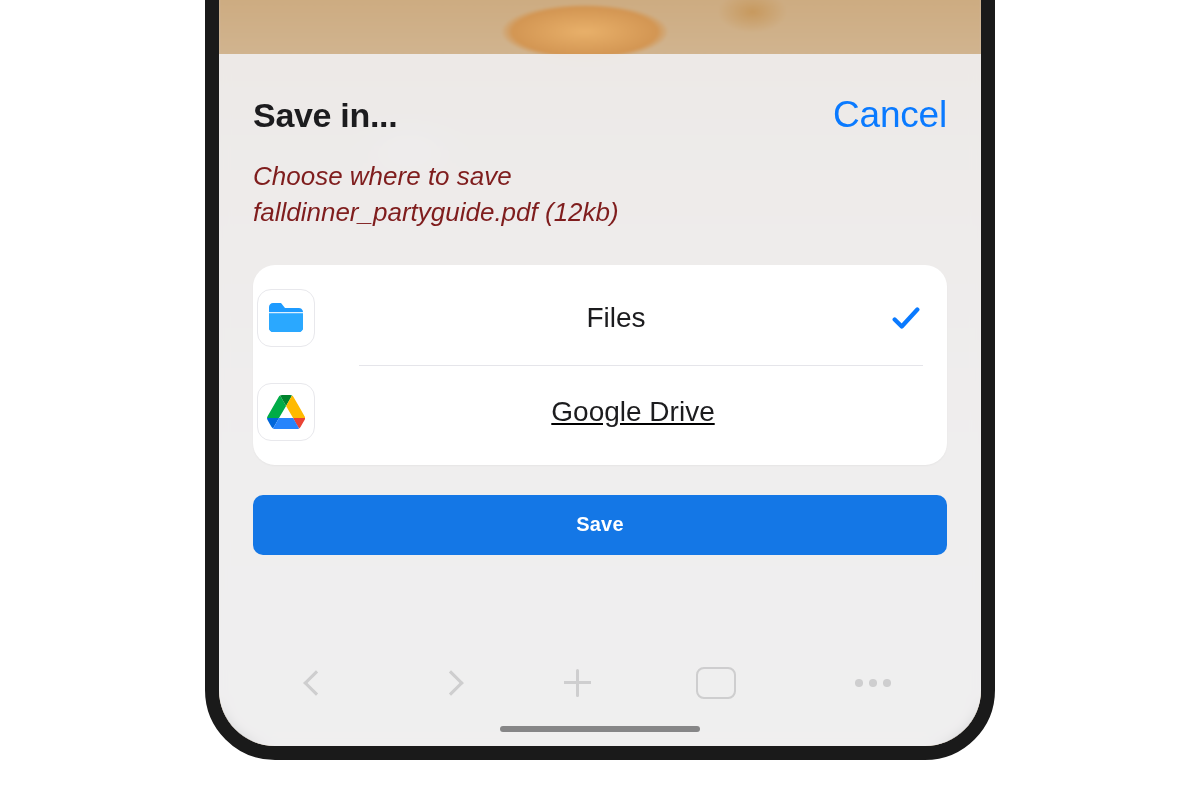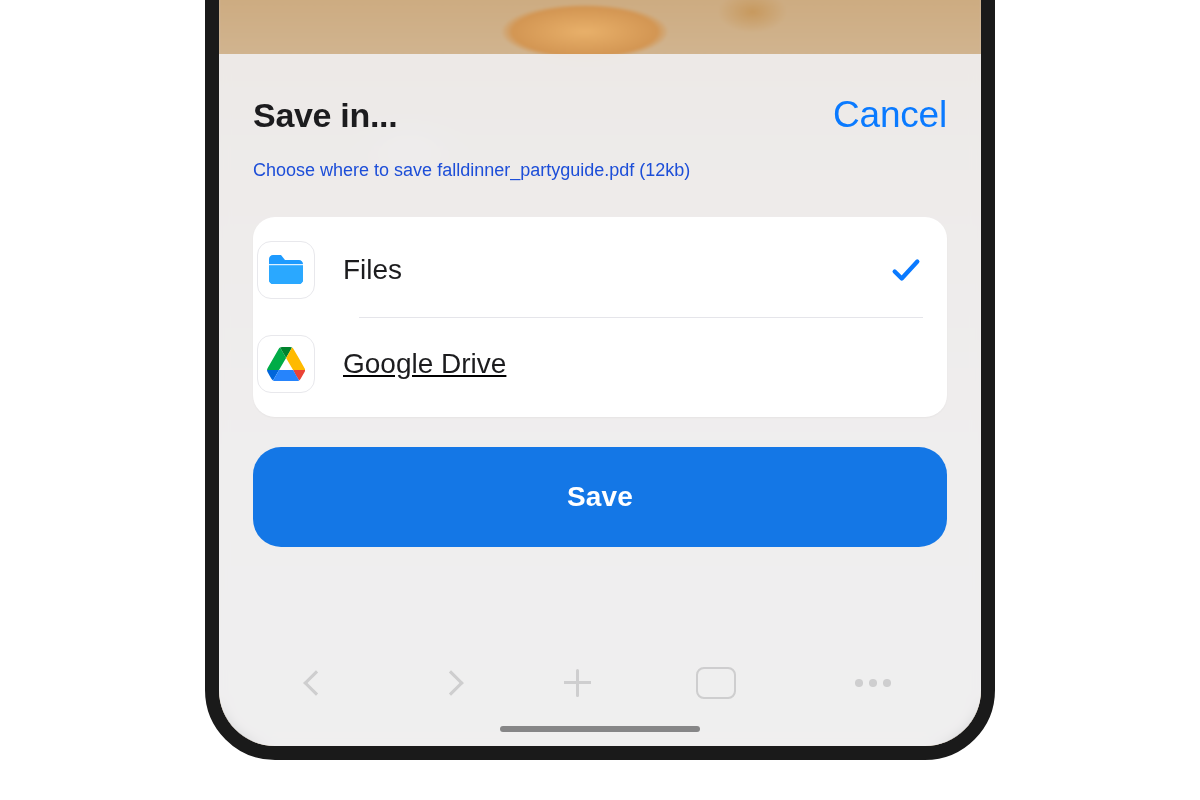--- a/index.html
+++ b/index.html
@@ -69,38 +69,40 @@
     font-size: 37px;
     color: #0a7aff;
     background: none;
     border: none;
     cursor: pointer;
     font-family: inherit;
     letter-spacing: -0.2px;
   }
 
   .subtitle {
-    font-size: 18px;
+    font-size: 26px;
     line-height: 1.4;
-    color: #1d4ed8;
+    color: #7f1d1d;
     max-width: 520px;
     margin-bottom: 34px;
+    font-style: italic;
   }
 
   .options {
     background: #ffffff;
     border-radius: 22px;
     padding: 6px 0;
     box-shadow: 0 1px 2px rgba(0,0,0,0.04);
   }
   .option {
     display: flex;
     align-items: center;
     padding: 18px 24px 18px 4px;
     cursor: pointer;
+    text-align: center;
   }
   .option + .option {
     position: relative;
     text-decoration: underline;
   }
   .divider {
     position: absolute;
     left: 106px;
     right: 24px;
     top: 0;
@@ -131,25 +133,25 @@
     width: 34px;
     height: 34px;
     color: #0a7aff;
     flex-shrink: 0;
   }
 
   .save-btn {
     margin-top: 30px;
     background: #1477e6;
     color: #ffffff;
-    font-size: 28px;
+    font-size: 20px;
     font-weight: 600;
     border: none;
-    border-radius: 28px;
-    height: 100px;
+    border-radius: 10px;
+    height: 60px;
     cursor: pointer;
     font-family: inherit;
     letter-spacing: 0.2px;
   }
 
   .home-indicator {
     position: absolute;
     bottom: 14px;
     left: 50%;
     transform: translateX(-50%);

